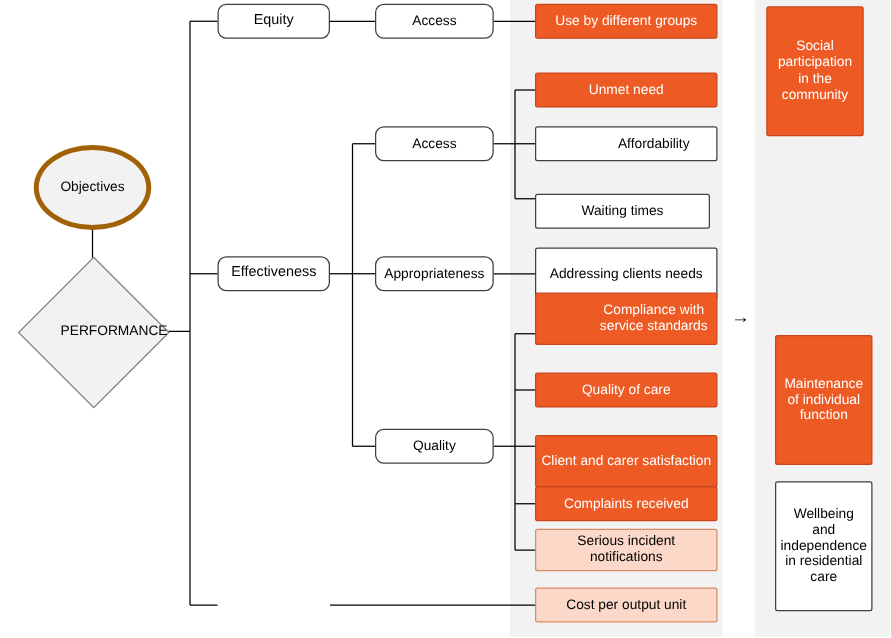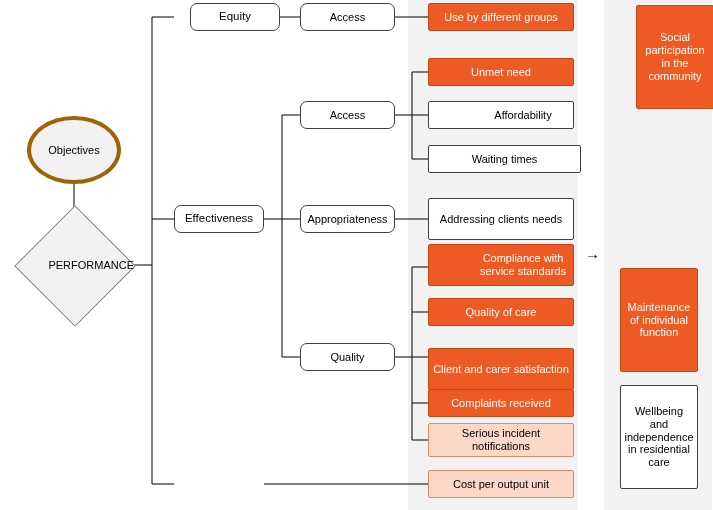--- a/index.html
+++ b/index.html
@@ -155,21 +155,21 @@
 
   <div class="ellipse" style="left:27px; top:116px; width:94px; height:68px;">
     <span>Objectives</span>
   </div>
 
   <div class="diamond-wrap" style="left:14px; top:223px; width:120px; height:84px;">
     <div class="diamond-shape"></div>
     <div class="diamond-label">PERFORMANCE</div>
   </div>
 
-  <div class="node tier1" style="left:174px; top:3px; width:90px; height:28px;margin-left:16px;">
+  <div class="node tier1" style="left:174px; top:3px; width:90px; height:28px;">
     <span>Equity</span>
   </div>
   <div class="node tier1" style="left:174px; top:205px; width:90px; height:28px;">
     <span>Effectiveness</span>
   </div>
 
   <div class="node" style="left:300px; top:3px; width:95px; height:28px;">
     <span>Access</span>
   </div>
   <div class="node" style="left:300px; top:101px; width:95px; height:28px;">
@@ -184,48 +184,48 @@
 
   <div class="node sq fill-orange" style="left:428px; top:3px; width:146px; height:28px;">
     <span>Use by different groups</span>
   </div>
   <div class="node sq fill-orange" style="left:428px; top:58px; width:146px; height:28px;">
     <span>Unmet need</span>
   </div>
   <div class="node sq" style="left:428px; top:101px; width:146px; height:28px;padding-left:48px;">
     <span>Affordability</span>
   </div>
-  <div class="node sq" style="left:428px; top:145px; width:153px; height:28px;">
+  <div class="node sq" style="left:428px; top:155px; width:140px; height:28px;">
     <span>Waiting times</span>
   </div>
   <div class="node sq" style="left:428px; top:198px; width:146px; height:42px;">
     <span>Addressing clients needs</span>
   </div>
-  <div class="node sq fill-orange" style="left:428px; top:244px; width:146px; height:42px;padding-left:48px;">
+  <div class="node sq fill-orange" style="left:428px; top:234px; width:146px; height:42px;padding-left:48px;">
     <span>Compliance with service standards</span>
   </div>
   <div class="node sq fill-orange" style="left:428px; top:298px; width:146px; height:28px;">
     <span>Quality of care</span>
   </div>
   <div class="node sq fill-orange" style="left:428px; top:336px; width:146px; height:42px;margin-top:12px;">
     <span>Client and carer satisfaction</span>
   </div>
   <div class="node sq fill-orange" style="left:428px; top:389px; width:146px; height:28px;">
     <span>Complaints received</span>
   </div>
   <div class="node sq fill-lightorange" style="left:428px; top:423px; width:146px; height:34px;">
     <span>Serious incident notifications</span>
   </div>
   <div class="node sq fill-lightorange" style="left:428px; top:470px; width:146px; height:28px;">
     <span>Cost per output unit</span>
   </div>
 
   <span class="arrow" style="left:585px; top:246px;">→</span>
 
-  <div class="node sq fill-orange" style="left:636px; top:5px; width:78px; height:104px;">
+  <div class="node sq fill-orange" style="left:613px; top:5px; width:78px; height:104px;">
     <span>Social participation in the community</span>
   </div>
   <div class="node sq fill-orange" style="left:620px; top:268px; width:78px; height:104px;">
     <span>Maintenance of individual function</span>
   </div>
   <div class="node sq" style="left:620px; top:385px; width:78px; height:104px;">
     <span>Wellbeing and independence in residential care</span>
   </div>
 
 </div>

